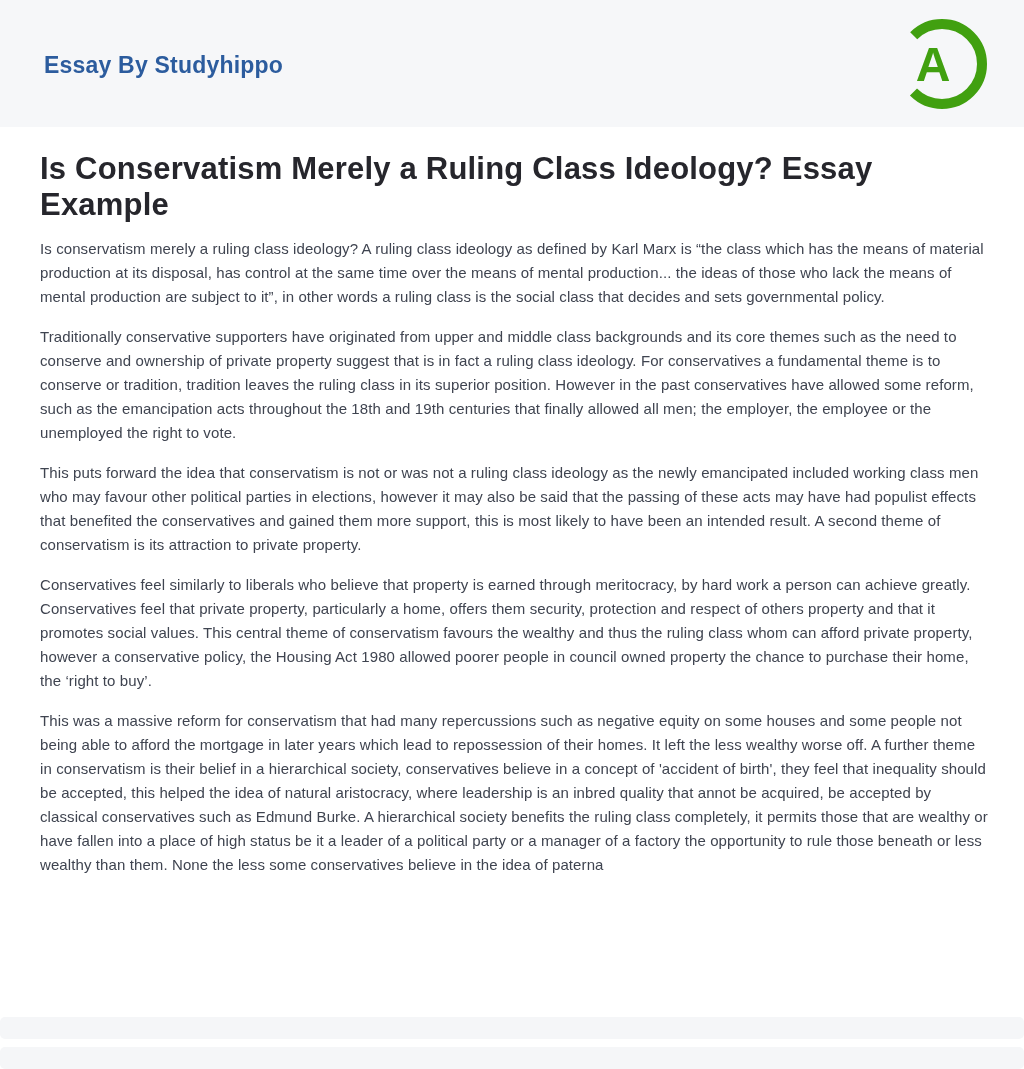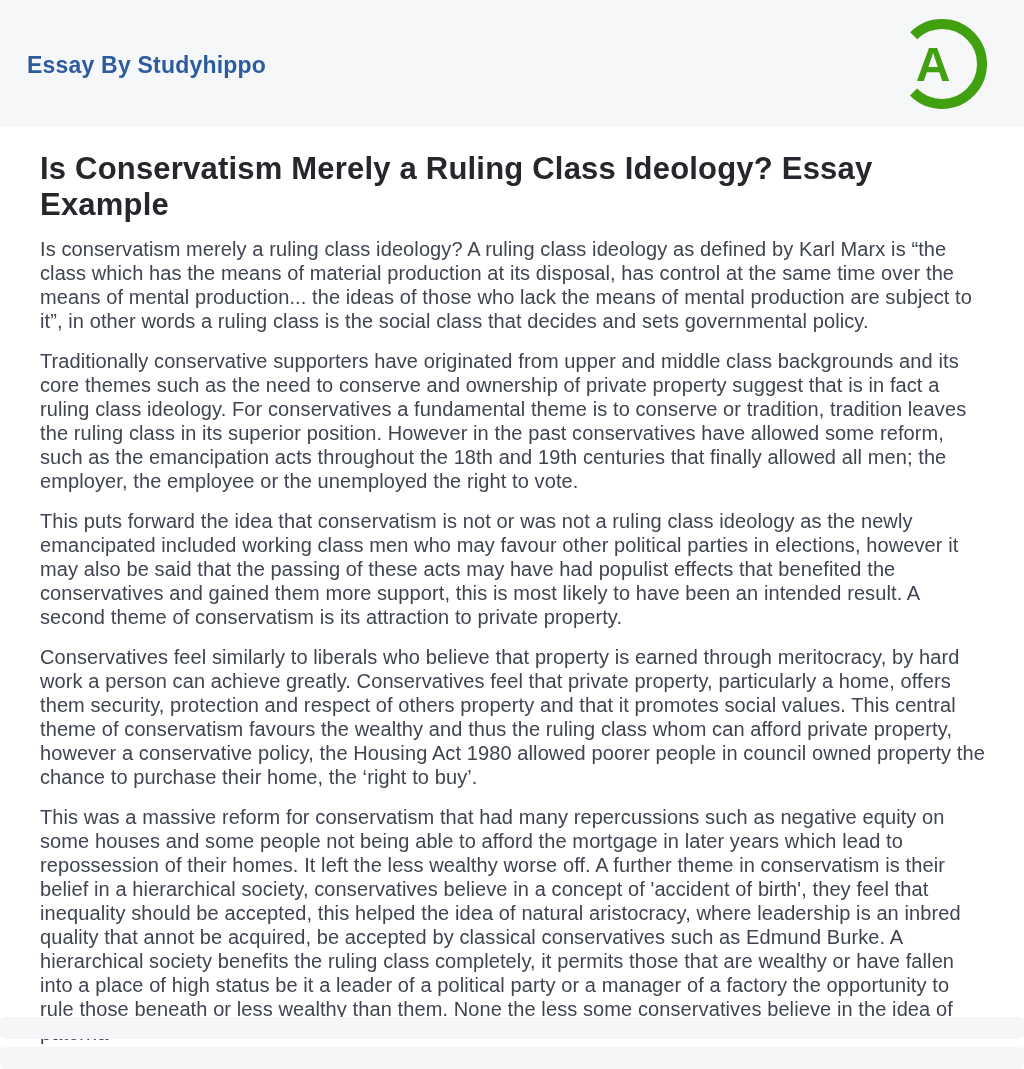--- a/index.html
+++ b/index.html
@@ -9,21 +9,21 @@
     font-family: "Liberation Sans", "DejaVu Sans", sans-serif;
   }
   body {
     height: 1069px;
     overflow: hidden;
     position: relative;
   }
   .header {
     background: var(--header-bg, #f6f7f9);
     height: 127px;
-    padding: 0 36px 0 27px;
+    padding: 0 36px 0 44px;
     display: flex;
     align-items: center;
     justify-content: space-between;
   }
   .header-text { display: flex; flex-direction: column; gap: 9px; padding-top: 4px; }
   .site-title {
     color: var(--brand-blue, #2c5c9e);
     font-size: 23px;
     font-weight: 700;
     letter-spacing: 0.2px;
@@ -42,21 +42,21 @@
     color: var(--title-color, #26262c);
     font-size: 31px;
     line-height: 36px;
     font-weight: 800;
     letter-spacing: 0.2px;
     max-width: 950px;
     margin-bottom: 14px;
   }
   .essay-body p {
     color: var(--text-color, #3f4450);
-    font-size: 20px;
+    font-size: 15px;
     line-height: 24px;
     letter-spacing: 0.1px;
     max-width: 948px;
     margin-bottom: 16px;
   }
   .skeleton {
     position: absolute;
     left: 0;
     right: 0;
     bottom: 0;

